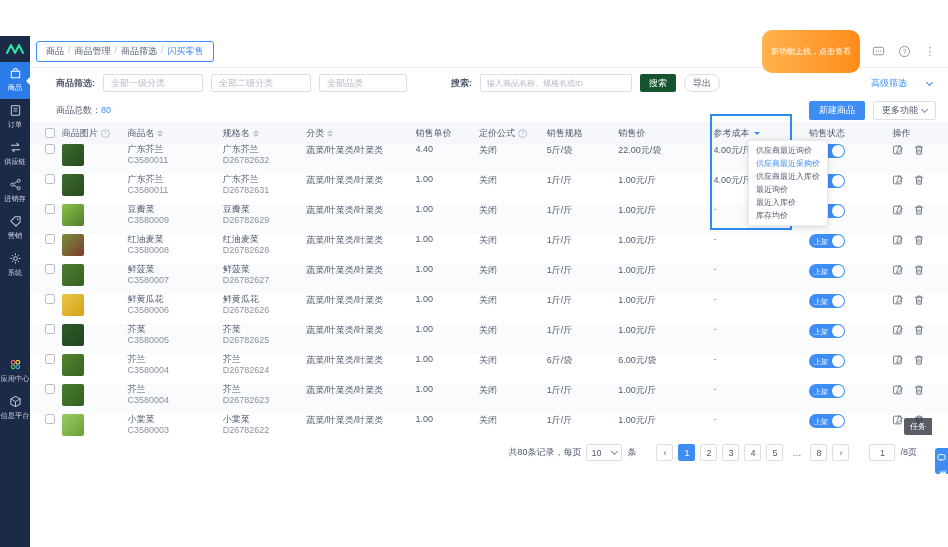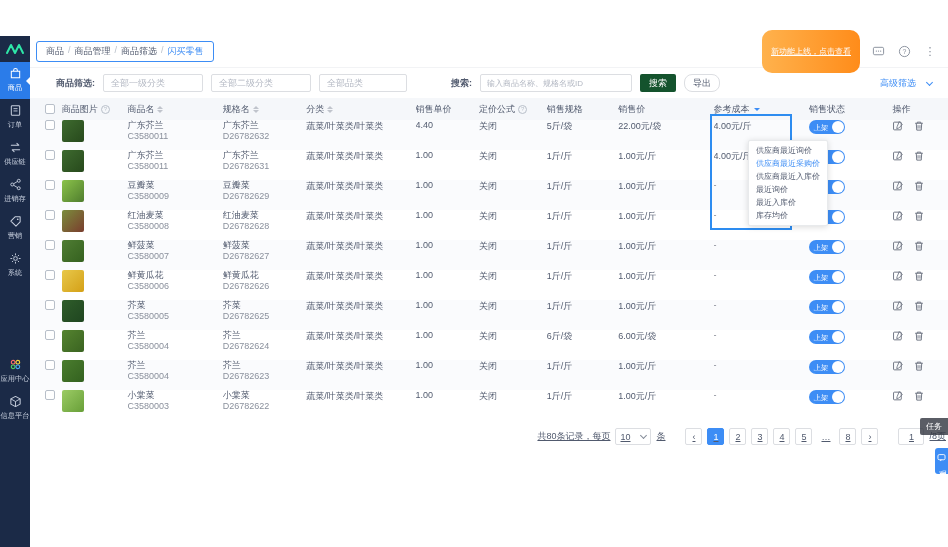--- a/index.html
+++ b/index.html
@@ -19,38 +19,38 @@
 
   
   .topstrip { position:absolute; left:0; top:0; width:948px; height:36px; background:#fff; }
   main { position:absolute; left:30px; top:36px; right:0; }
   .headerbar { height:32px; display:flex; align-items:center; justify-content:space-between; padding:0 10px 0 6px; border-bottom:1px solid #f2f3f5; }
   .breadcrumb-box { border:1px solid #3d8df5; border-radius:3px; padding:3px 9px; display:flex; gap:4px; background:#fff; }
   .crumb { color:#515a6e; }
   .crumb-sep { color:#b8bfc9; }
   .crumb.last { color:#3d8df5; }
   .header-right { display:flex; align-items:center; gap:10px; }
-  .notice-pill { background:linear-gradient(90deg,#ffb24d,#ff8c1a); color:#fff; font-size:8px; padding:16px 9px; border-radius:10px; border:none; cursor:pointer; font-family:inherit;text-decoration:underline; }
+  .notice-pill { background:linear-gradient(90deg,#ffb24d,#ff8c1a); color:#fff; font-size:8px; padding:16px 9px; border-radius:10px; border:none; cursor:pointer; font-family:inherit; }
   .usergrp { display:flex; align-items:center; gap:5px; padding:2px 8px 2px 2px; border:1px solid #f0f1f3; border-radius:13px; background:#fdfdfe; }
   .avatar { width:18px; height:18px; border-radius:50%; border:1px solid #e3e7ee; display:flex; align-items:center; justify-content:center; background:#fff; }
   .uname { font-size:8px; color:#515a6e; line-height:10px; }
   .usub { font-size:7px; color:#b2b7c2; line-height:8px; }
   .hicon { width:16px; height:16px; display:flex; align-items:center; justify-content:center; color:#858c99; cursor:pointer; }
   .more-dots { font-size:11px; color:#858c99; letter-spacing:0; }
 
   
   .filterrow { height:30px; display:flex; align-items:center; gap:8px; padding:0 12px 0 26px; }
   .flabel { color:#515a6e; font-weight:bold; }
   .fselect { height:18px; border:1px solid #dcdee2; border-radius:2px; background:#fff; color:#b2b7c2; display:flex; align-items:center; padding:0 7px; cursor:pointer; }
   .sel1 { width:100px; } .sel2 { width:100px; } .sel3 { width:88px; margin-right:36px; }
   .fsearch { width:152px; height:18px; border:1px solid #dcdee2; border-radius:2px; padding:0 6px; font-size:8px; color:#515a6e; font-family:inherit; }
   .fsearch::placeholder { color:#b2b7c2; }
   .btn-search { width:36px; height:18px; background:#14532d; color:#fff; border:none; border-radius:2px; font-size:9px; cursor:pointer; font-family:inherit; }
   .btn-export { width:36px; height:18px; background:#fff; color:#515a6e; border:1px solid #dcdee2; border-radius:8px; font-size:9px; cursor:pointer; font-family:inherit; }
-  .adv-filter { margin-left:auto; color:#3d8df5; display:flex; align-items:center; gap:11px; cursor:pointer; margin-right:4px; }
+  .adv-filter { margin-left:auto; color:#3d8df5; display:flex; align-items:center; gap:20px; cursor:pointer; margin-right:4px; }
   .chev { width:5px; height:5px; border-right:1px solid #3d8df5; border-bottom:1px solid #3d8df5; transform:rotate(45deg); margin-top:-2px; }
 
   
   .toolbar { height:24px; display:flex; align-items:center; padding:0 12px 0 26px; }
   .total-val { color:#3d8df5; }
   .tb-right { margin-left:auto; display:flex; gap:8px; }
   .btn-create { height:19px; padding:0 10px; background:#3d8df5; color:#fff; border:none; border-radius:2px; font-size:9px; cursor:pointer; font-family:inherit; }
   .btn-more { height:19px; padding:0 8px; background:#fff; color:#515a6e; border:1px solid #dcdee2; border-radius:2px; font-size:9px; cursor:pointer; display:flex; align-items:center; gap:4px; font-family:inherit; }
   .chev-d { width:5px; height:5px; border-right:1px solid #858c99; border-bottom:1px solid #858c99; transform:rotate(45deg); margin-top:-2px; }
 
@@ -72,34 +72,34 @@
   .tri-u { width:0; height:0; border-left:3px solid transparent; border-right:3px solid transparent; border-bottom:3px solid #c0c4cc; }
   .tri-d { width:0; height:0; border-left:3px solid transparent; border-right:3px solid transparent; border-top:3px solid #c0c4cc; }
   .tri-d.blue { border-top-color:#3d8df5; margin-left:4px; }
   .info-i { width:9px; height:9px; border:1px solid #b8bfc9; border-radius:50%; color:#b8bfc9; font-size:6px; display:inline-flex; align-items:center; justify-content:center; margin-left:3px; }
   .toggle { width:36px; height:14px; border-radius:7px; background:#3d8df5; position:relative; display:flex; align-items:center; cursor:pointer; }
   .toggle .tlabel { color:#fff; font-size:8px; margin-left:4px; transform:scale(.9); }
   .toggle .knob { position:absolute; right:1px; top:1px; width:12px; height:12px; border-radius:50%; background:#fff; }
   .aicon { width:12px; height:12px; color:#6b7280; cursor:pointer; }
 
   
-  .pagination { margin-top:8px; display:flex; align-items:center; justify-content:flex-end; gap:5px; padding-right:2px; color:#515a6e;text-decoration:underline; }
+  .pagination { display:flex; align-items:center; justify-content:flex-end; gap:5px; padding-right:31px; color:#515a6e; }
   .psize { width:36px; height:17px; border:1px solid #dcdee2; border-radius:2px; display:flex; align-items:center; justify-content:space-between; padding:0 4px; cursor:pointer; background:#fff; }
   .pbtn { min-width:17px; height:17px; border:1px solid #dcdee2; border-radius:2px; background:#fff; display:flex; align-items:center; justify-content:center; cursor:pointer; padding:0 3px; }
   .pbtn.active { background:#3d8df5; border-color:#3d8df5; color:#fff; }
   .pbtn.ellip { border:none; }
   .pjump { width:26px; height:17px; border:1px solid #dcdee2; border-radius:2px; text-align:center; font-size:9px; font-family:inherit; color:#515a6e; }
   .pgap { width:10px; }
 
   
   .hl-box { position:absolute; left:710px; top:114px; width:82px; height:116px; border:2px solid #2d8cf0; pointer-events:none; }
   .dropdown { position:absolute; left:748px; top:140px; width:80px; background:#fff; border:1px solid #e8eaec; box-shadow:0 1px 6px rgba(0,0,0,.15); border-radius:2px; padding:3px 0; z-index:5; }
   .ditem { height:13px; line-height:13px; padding:0 7px; font-size:8px; color:#515a6e; cursor:pointer; white-space:nowrap; }
   .ditem.selected { color:#3d8df5; }
-  .task-badge { position:absolute; right:0; top:418px; background:rgba(43,48,58,.78); color:#fff; font-size:8px; padding:3px 6px; border-radius:2px 0 0 2px; }
+  .task-badge { position:absolute; right:16px; top:418px; background:rgba(43,48,58,.78); color:#fff; font-size:8px; padding:3px 6px; border-radius:2px 0 0 2px; }
   .service-tab { position:absolute; right:0; top:448px; width:13px; background:#3d8df5; color:#fff; border-radius:3px 0 0 3px; padding:5px 0 6px; display:flex; flex-direction:column; align-items:center; gap:2px; cursor:pointer; }
   .service-tab .vtext { writing-mode:vertical-rl; font-size:8px; letter-spacing:1px; }
 </style>
 </head>
 <body>
 
 <div class="screen">
   <div class="topstrip"></div>
 
   <aside class="sidebar">
@@ -228,20 +228,31 @@
       <span class="flabel">搜索:</span>
       <input class="fsearch" placeholder="输入商品名称、规格名或ID" style="">
       <button class="btn-search">搜索</button>
       <button class="btn-export">导出</button>
       <span class="adv-filter">
         <span>高级筛选</span>
         <span class="chev"></span>
       </span>
     </div>
 
+    <div class="toolbar">
+      <span>商品总数：</span>
+      <span class="total-val">80</span>
+      <span class="tb-right">
+        <button class="btn-create">新建商品</button>
+        <button class="btn-more">
+          <span>更多功能</span>
+          <span class="chev-d"></span>
+        </button>
+      </span>
+    </div>
 
     <div class="tablewrap">
       <div class="thead" id="thead">
           <span class="cell c0">
             <span class="cb"></span>
           </span>
           <span class="cell c1">
             <span>商品图片</span>
             <span class="info-i">?</span>
           </span>

